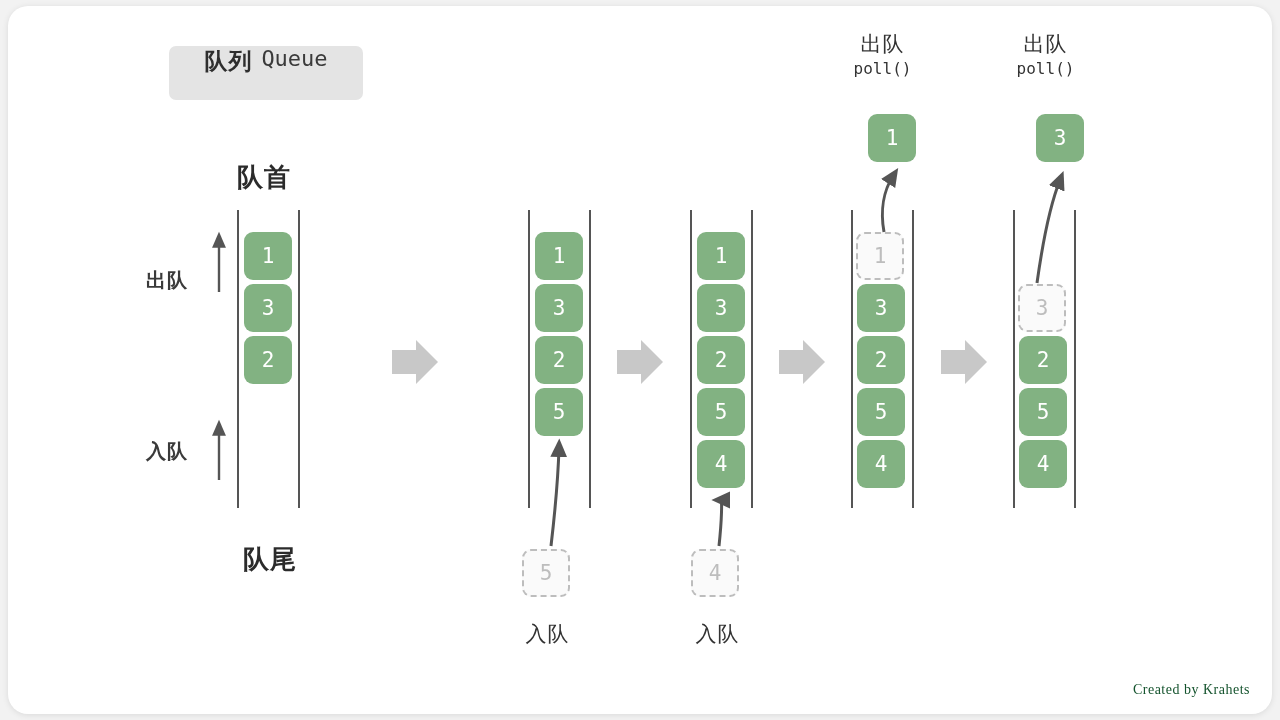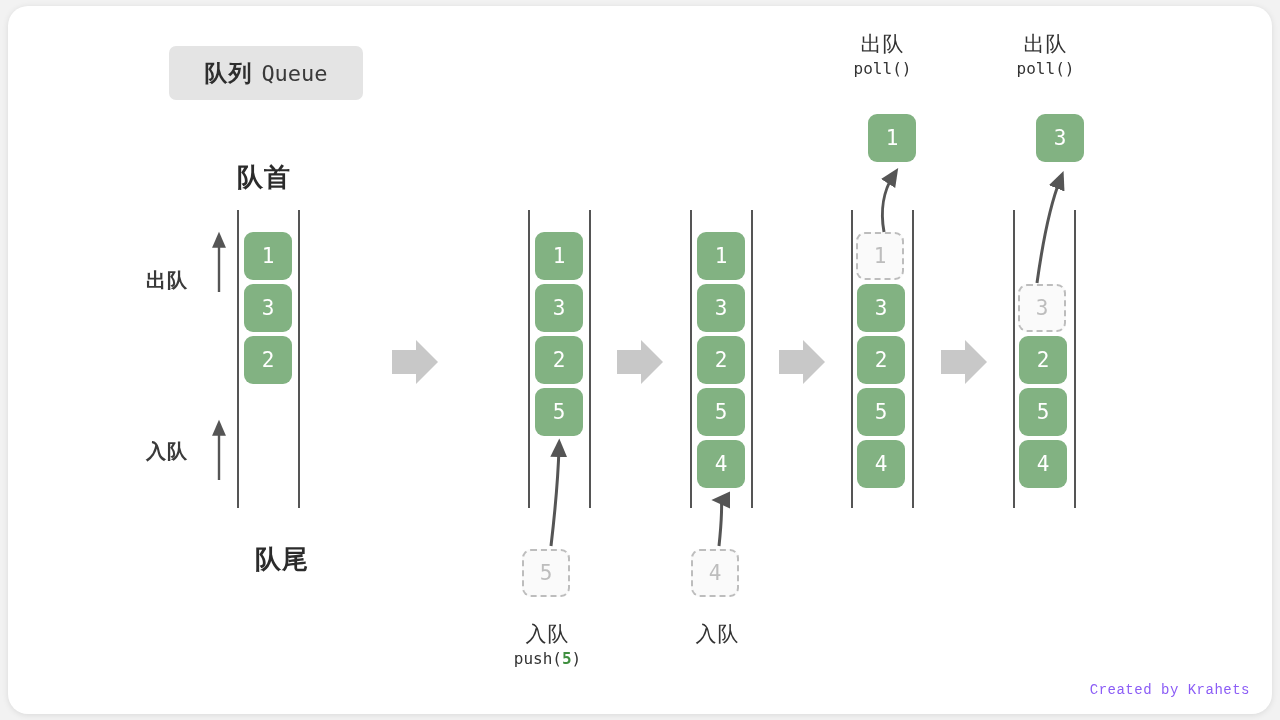--- a/index.html
+++ b/index.html
@@ -24,21 +24,21 @@
     width: 1280px; height: 720px;
   }
   .abs { position: absolute; }
 
   
   #title-badge {
     left: 169px; top: 46px;
     width: 194px; height: 54px;
     background: #e4e4e4;
     border-radius: 7px;
-    display: flex; align-items: center; justify-content: center;
+    display: flex; align-items: flex-start; justify-content: center;
     gap: 9px;
   }
   #title-badge .cn {
     font-size: 23px; font-weight: bold; color: #2e2e2e;
     letter-spacing: 1px;
   }
   #title-badge .en {
     font-family: "DejaVu Sans Mono", monospace;
     font-size: 22px; color: #3a3a3a;
   }
@@ -90,23 +90,23 @@
   .op-cap .code {
     font-family: "DejaVu Sans Mono", monospace;
     font-size: 16px; color: #333333;
     display: block;
   }
   .op-cap .code .num { color: #3f8f3f; font-weight: bold; }
 
   
   #credit {
     right: 30px; bottom: 22px;
-    font-family: Liberation Mono, monospace;
+    font-family: Liberation Serif, serif;
     font-size: 14px;
-    color: #8b5cf6;
+    color: #14532d;
     letter-spacing: 0.5px;
   }
 
   svg.overlay {
     position: absolute; left: 0; top: 0;
     width: 1280px; height: 720px;
     pointer-events: none;
   }
 </style>
 </head>
@@ -115,21 +115,21 @@
 <div id="card"></div>
 
 <div id="stage">
 
   <div class="abs" id="title-badge">
     <span class="cn">队列</span>
     <span class="en">Queue</span>
   </div>
 
   <div class="abs cap" style="left:237px; top:160px;">队首</div>
-  <div class="abs cap" style="left:255px; top:542px;">队尾</div>
+  <div class="abs cap" style="left:243px; top:542px;">队尾</div>
 
   <div class="abs dir-label" style="left:146px; top:267px;">出队</div>
   <div class="abs dir-label" style="left:146px; top:438px;">入队</div>
 
   <div class="abs">
     <div class="abs rail" style="left:237px; top:210px; height:298px;"></div>
     <div class="abs rail" style="left:298px; top:210px; height:298px;"></div>
     <div class="abs cell" style="left:244px; top:232px;">1</div>
     <div class="abs cell" style="left:244px; top:284px;">3</div>
     <div class="abs cell" style="left:244px; top:336px;">2</div>
@@ -138,21 +138,20 @@
   <div class="abs">
     <div class="abs rail" style="left:528px; top:210px; height:298px;"></div>
     <div class="abs rail" style="left:589px; top:210px; height:298px;"></div>
     <div class="abs cell" style="left:535px; top:232px;">1</div>
     <div class="abs cell" style="left:535px; top:284px;">3</div>
     <div class="abs cell" style="left:535px; top:336px;">2</div>
     <div class="abs cell" style="left:535px; top:388px;">5</div>
     <div class="abs cell ghost" style="left:522px; top:549px;">5</div>
     <div class="abs op-cap" style="left:440px; top:620px; width:215px;">
       <span class="cn">入队</span>
-      <span class="code"><span>push(</span><span class="num">5</span><span>)</span></span>
     </div>
   </div>
 
   <div class="abs">
     <div class="abs rail" style="left:690px; top:210px; height:298px;"></div>
     <div class="abs rail" style="left:751px; top:210px; height:298px;"></div>
     <div class="abs cell" style="left:697px; top:232px;">1</div>
     <div class="abs cell" style="left:697px; top:284px;">3</div>
     <div class="abs cell" style="left:697px; top:336px;">2</div>
     <div class="abs cell" style="left:697px; top:388px;">5</div>

